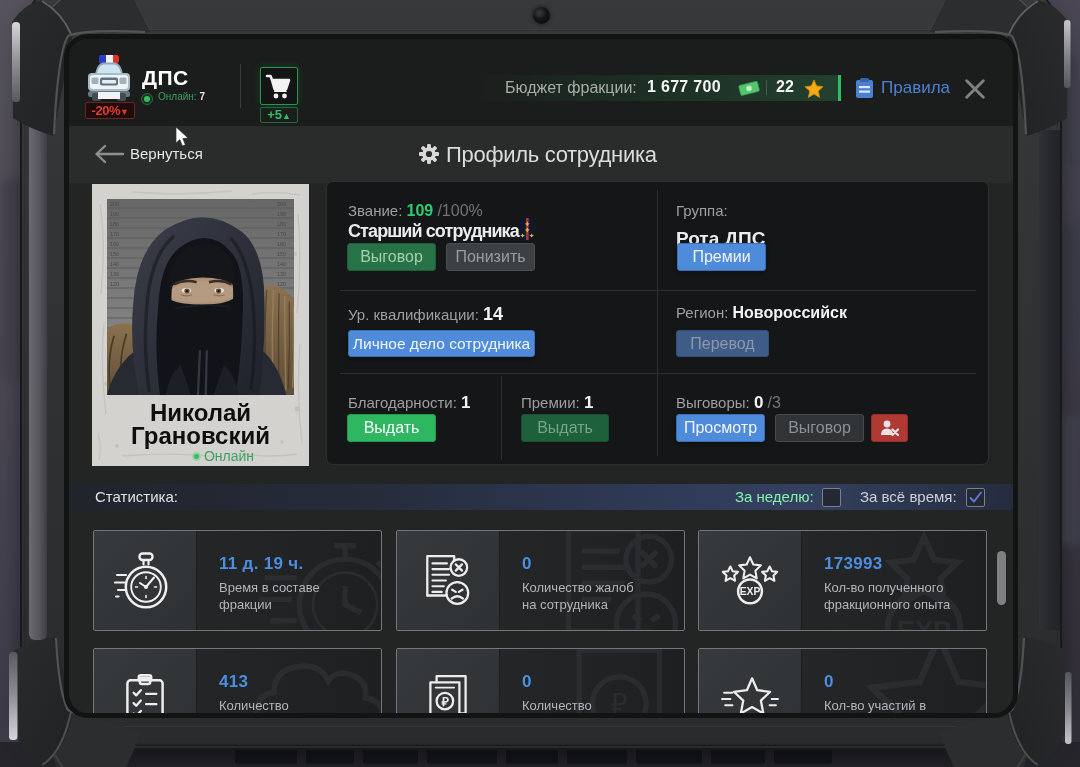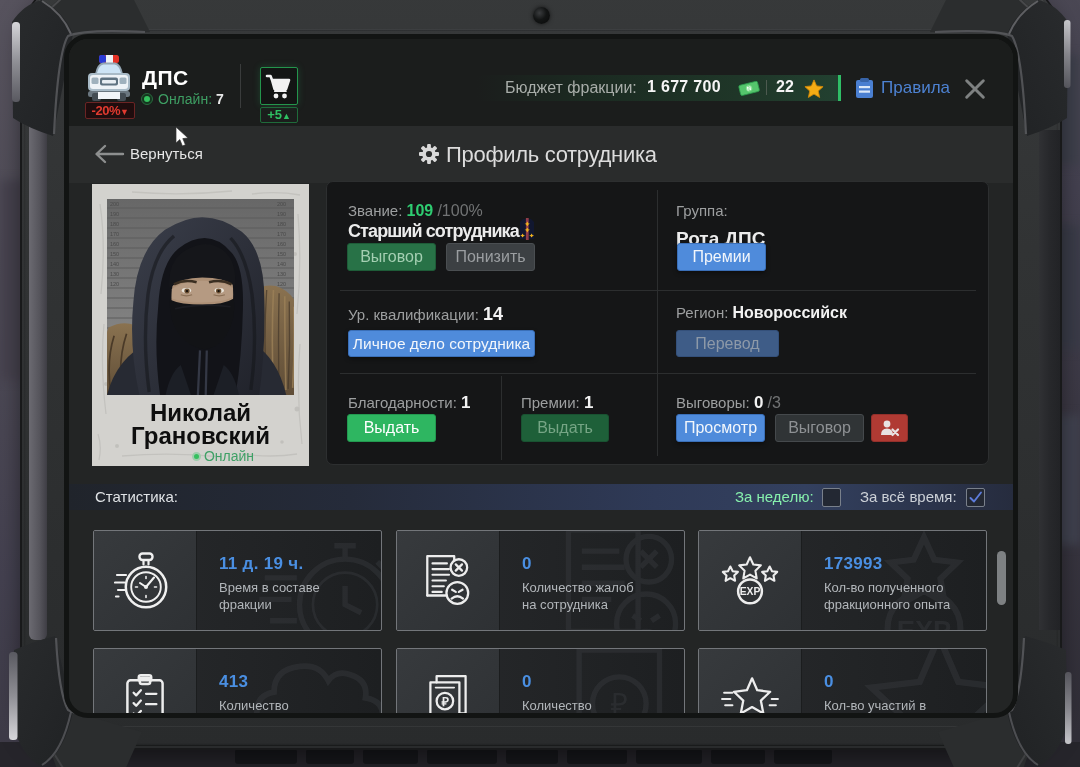--- a/index.html
+++ b/index.html
@@ -151,21 +151,21 @@
       <rect x="2" y="36" width="42" height="6" rx="2.5" fill="#6b7780"></rect>
       <rect x="6" y="38" width="9" height="8" rx="2" fill="#434c53"></rect>
       <rect x="31" y="38" width="9" height="8" rx="2" fill="#434c53"></rect>
       <rect x="12" y="37" width="22" height="7" fill="#f2f5f8"></rect>
     </svg>
     <div class="abs" style="left:16px;top:63px;width:50px;height:17px;background:#1f0d0e;border:1px solid #6b2424;border-radius:2px;
          color:#e03a2f;font-size:13px;font-weight:bold;text-align:center;line-height:15px;letter-spacing:-.5px">-20%<span style="font-size:9px">▼</span></div>
     <div class="abs" style="left:73px;top:27px;color:#ffffff;font-size:21px;font-weight:bold;letter-spacing:.5px">ДПС</div>
     <div class="abs" style="left:72px;top:54px;width:12px;height:12px;border-radius:50%;background:#15351f;border:1px solid #2a6b3f"></div>
     <div class="abs" style="left:75px;top:57px;width:6px;height:6px;border-radius:50%;background:#35c05e"></div>
-    <div class="abs" style="left:89px;top:52px;color:#3e9e63;font-size:14px">Онлайн: <span style="color:#e8e8e8;font-weight:bold">7</span></div>
+    <div class="abs" style="left:89px;top:52px;color:#3e9e63;font-size:10px">Онлайн: <span style="color:#e8e8e8;font-weight:bold">7</span></div>
     <div class="abs" style="left:171px;top:25px;width:1px;height:44px;background:#3a3c3c"></div>
     <div class="abs" style="left:191px;top:28px;width:38px;height:38px;background:#131514;border:1px solid #24954c;border-radius:2px;box-shadow:0 0 7px rgba(40,150,85,.3)">
       <svg width="27" height="27" viewBox="0 0 27 27" style="margin:5px 0 0 4px">
         <path d="M2,3 L5.5,3 L7,7 L24,7 L21,16 L9.5,16 L7,7" fill="none" stroke="#f2f2f2" stroke-width="2.6" stroke-linejoin="round" stroke-linecap="round"></path>
         <path d="M7.5,8 L23.5,8 L21,15.5 L9.8,15.5 Z" fill="#f2f2f2"></path>
         <path d="M9.5,16 L21,16 L21.8,19 L9,19 Z" fill="#f2f2f2"></path>
         <circle cx="11" cy="23" r="2.4" fill="#f2f2f2"></circle>
         <circle cx="19.5" cy="23" r="2.4" fill="#f2f2f2"></circle>
       </svg>
     </div>
@@ -369,21 +369,21 @@
     </svg>
     <div class="abs" style="left:278px;top:204px;width:89px;height:28px;background:#287247;border:1px solid #1e5c38;border-radius:3px;color:#a4cfb2;font-size:16px;text-align:center;line-height:26px">Выговор</div>
     <div class="abs" style="left:377px;top:204px;width:89px;height:28px;background:#3c4043;border:1px solid #4a4e51;border-radius:3px;color:#9b9ea1;font-size:16px;text-align:center;line-height:26px">Понизить</div>
     <div class="abs" style="left:607px;top:163px;font-size:15px;color:#9d9fa0">Группа:</div>
     <div class="abs" style="left:607px;top:189px;font-size:19px;font-weight:bold;color:#ececec">Рота ДПС</div>
     <div class="abs" style="left:608px;top:204px;width:89px;height:28px;background:#4f8bdb;border:1px solid #3a6fb8;border-radius:3px;color:#f2f6fb;font-size:16px;text-align:center;line-height:26px;box-shadow:0 2px 4px rgba(0,0,0,.4)">Премии</div>
 
     <div class="abs" style="left:279px;top:265px;font-size:15px;color:#9d9fa0">Ур. квалификации: <span style="color:#f2f2f2;font-weight:bold;font-size:18px">14</span></div>
     <div class="abs" style="left:279px;top:291px;width:187px;height:27px;background:#4f8bdb;border:1px solid #3a6fb8;border-radius:3px;color:#f2f6fb;font-size:15.5px;text-align:center;line-height:25px;box-shadow:0 2px 4px rgba(0,0,0,.4)">Личное дело сотрудника</div>
     <div class="abs" style="left:607px;top:265px;font-size:15px;color:#9d9fa0">Регион: <span style="color:#f2f2f2;font-weight:bold;font-size:16px">Новороссийск</span></div>
-    <div class="abs" style="left:607px;top:291px;width:103px;height:27px;background:#3e5c87;border:1px solid #34507a;border-radius:3px;color:#8d99a8;font-size:16px;text-align:center;line-height:25px">Перевод</div>
+    <div class="abs" style="left:607px;top:291px;width:93px;height:27px;background:#3e5c87;border:1px solid #34507a;border-radius:3px;color:#8d99a8;font-size:16px;text-align:center;line-height:25px">Перевод</div>
 
     <div class="abs" style="left:279px;top:354px;font-size:15px;color:#9d9fa0">Благодарности: <span style="color:#f2f2f2;font-weight:bold;font-size:17px">1</span></div>
     <div class="abs" style="left:278px;top:375px;width:89px;height:28px;background:#2eb661;border:1px solid #239950;border-radius:3px;color:#fff;font-size:16px;text-align:center;line-height:26px">Выдать</div>
     <div class="abs" style="left:452px;top:354px;font-size:15px;color:#9d9fa0">Премии: <span style="color:#f2f2f2;font-weight:bold;font-size:17px">1</span></div>
     <div class="abs" style="left:452px;top:375px;width:88px;height:28px;background:#1e6039;border:1px solid #195231;border-radius:3px;color:#76a585;font-size:16px;text-align:center;line-height:26px">Выдать</div>
     <div class="abs" style="left:607px;top:354px;font-size:15px;color:#9d9fa0">Выговоры: <span style="color:#f2f2f2;font-weight:bold;font-size:17px">0</span> <span style="color:#717374;font-size:16px">/3</span></div>
     <div class="abs" style="left:607px;top:375px;width:89px;height:28px;background:#4f8bdb;border:1px solid #3a6fb8;border-radius:3px;color:#f2f6fb;font-size:16px;text-align:center;line-height:26px;box-shadow:0 2px 4px rgba(0,0,0,.4)">Просмотр</div>
     <div class="abs" style="left:706px;top:375px;width:89px;height:28px;background:#303436;border:1px solid #45494c;border-radius:3px;color:#8e9194;font-size:16px;text-align:center;line-height:26px">Выговор</div>
     <div class="abs" style="left:802px;top:375px;width:37px;height:28px;background:#b03a33;border:1px solid #93302b;border-radius:3px">
       <svg width="20" height="18" viewBox="0 0 20 18" style="margin:4px 0 0 8px">

